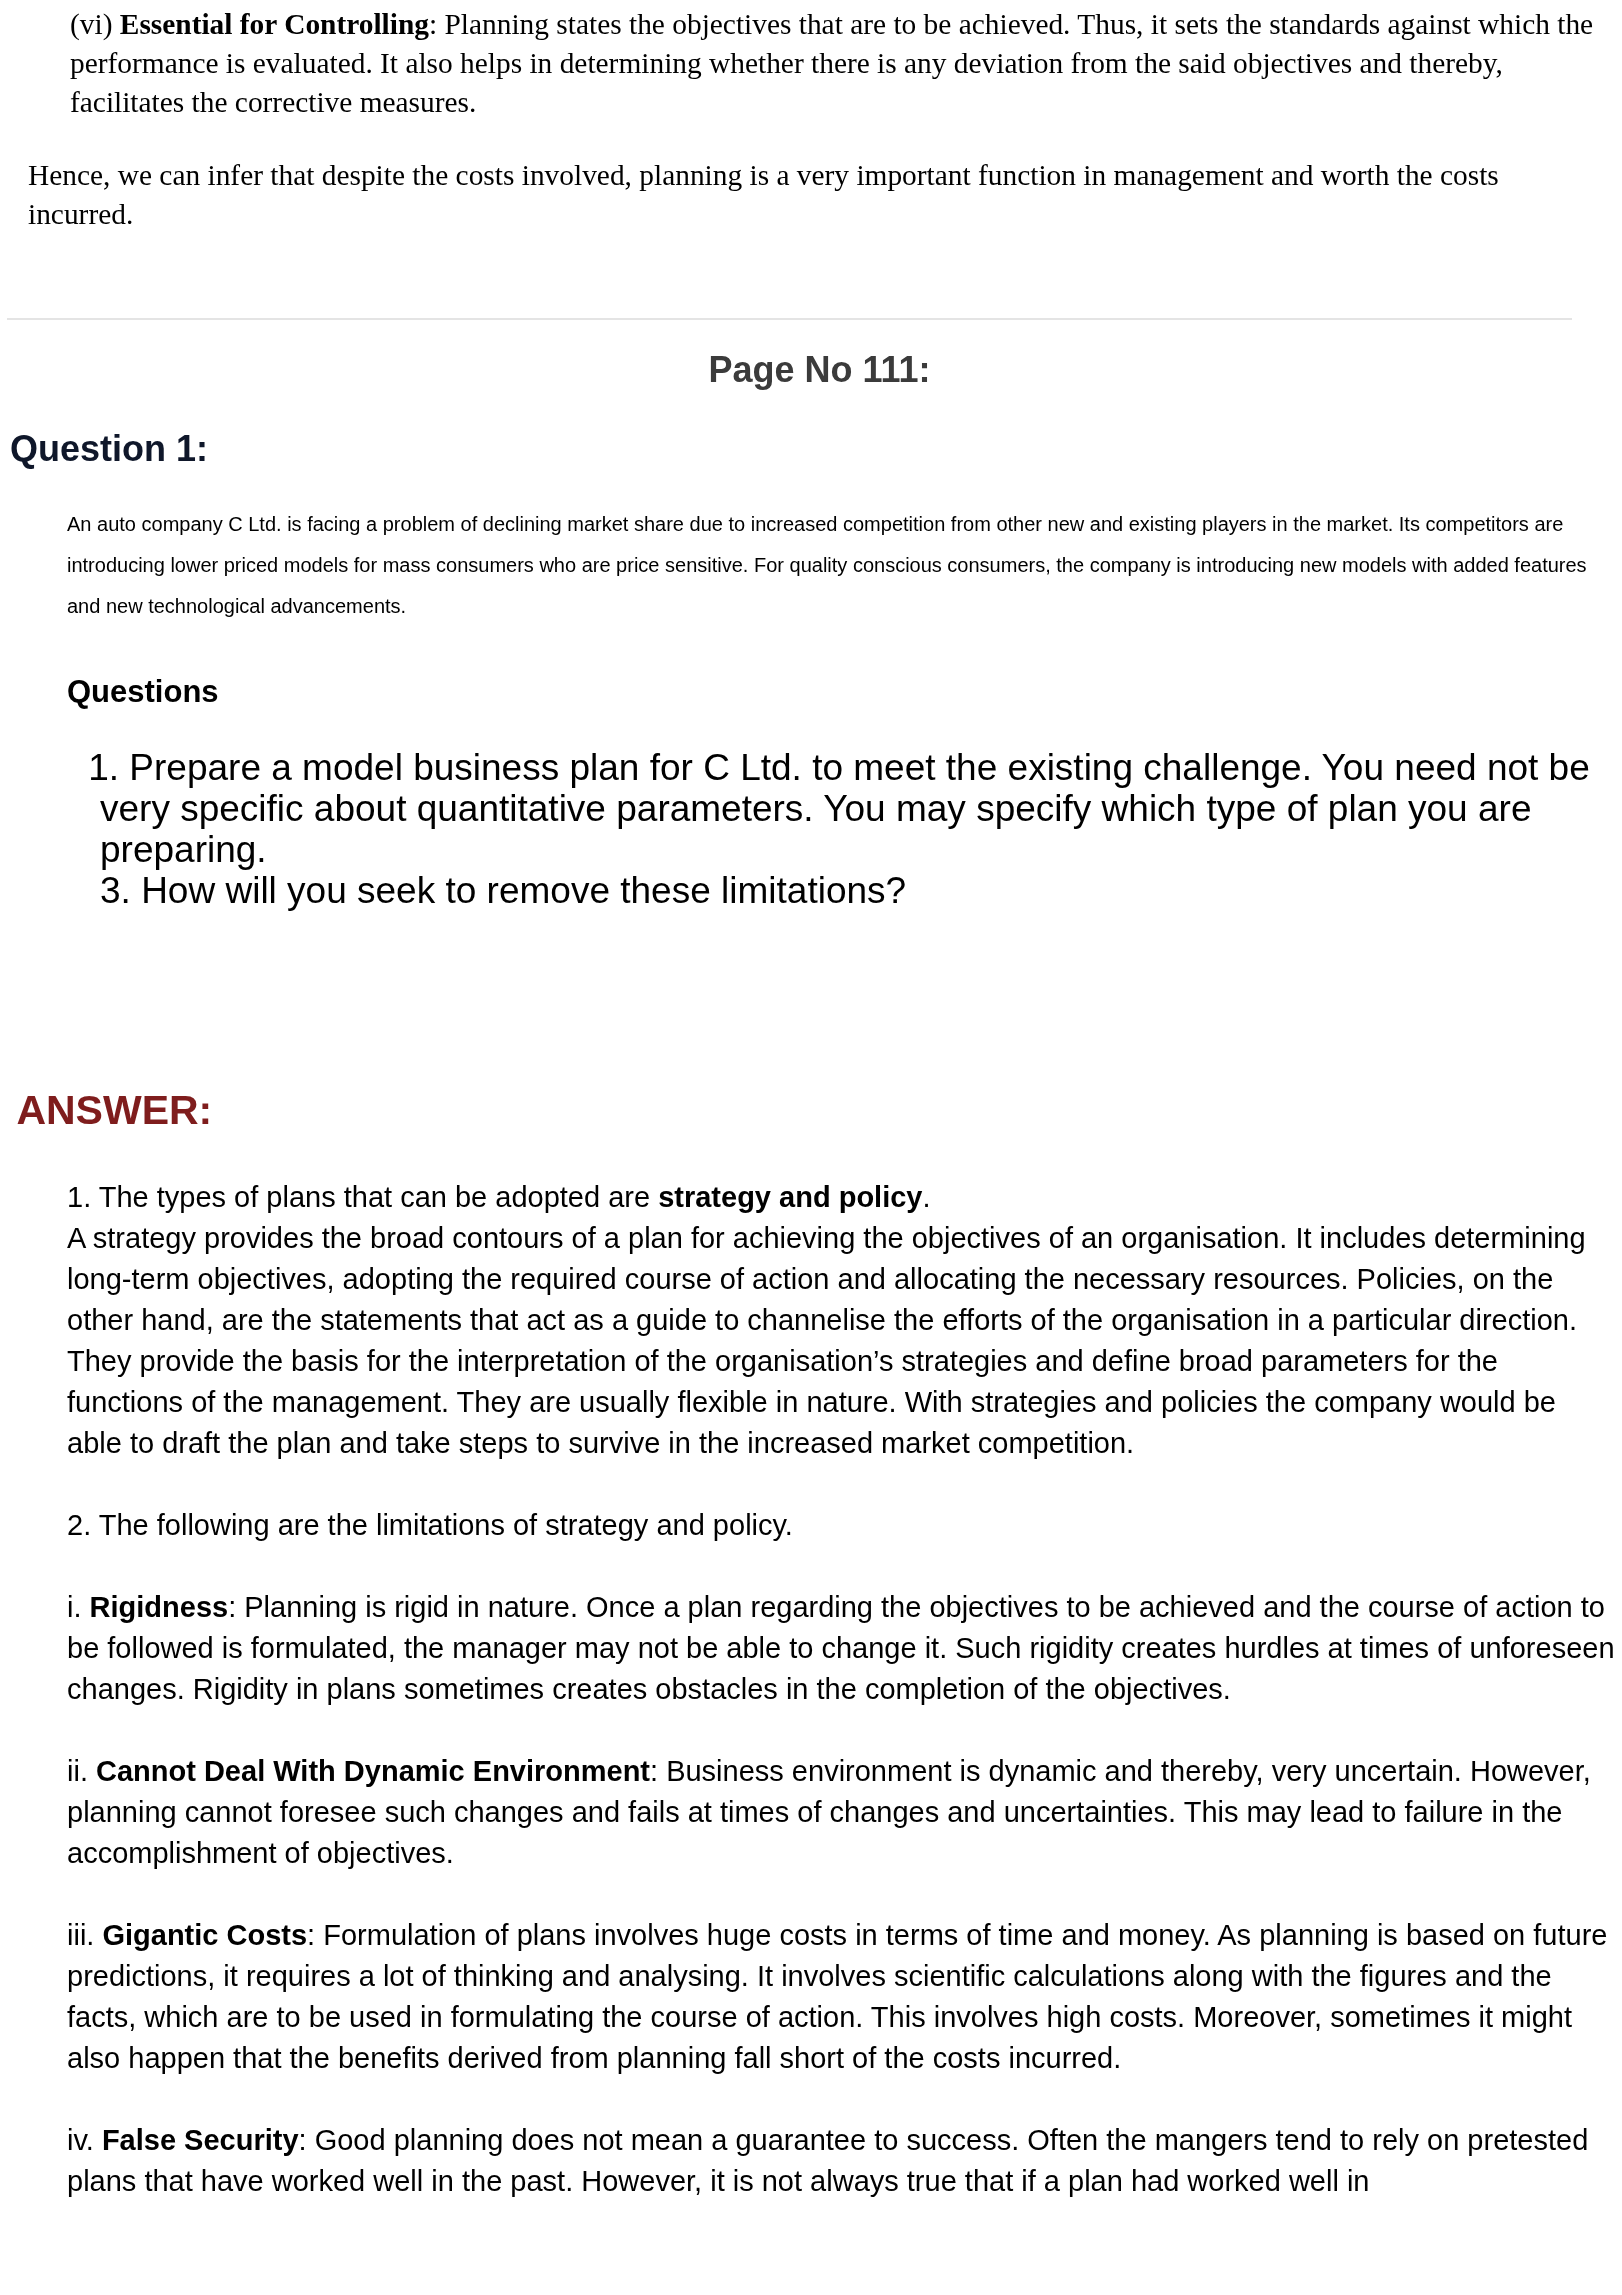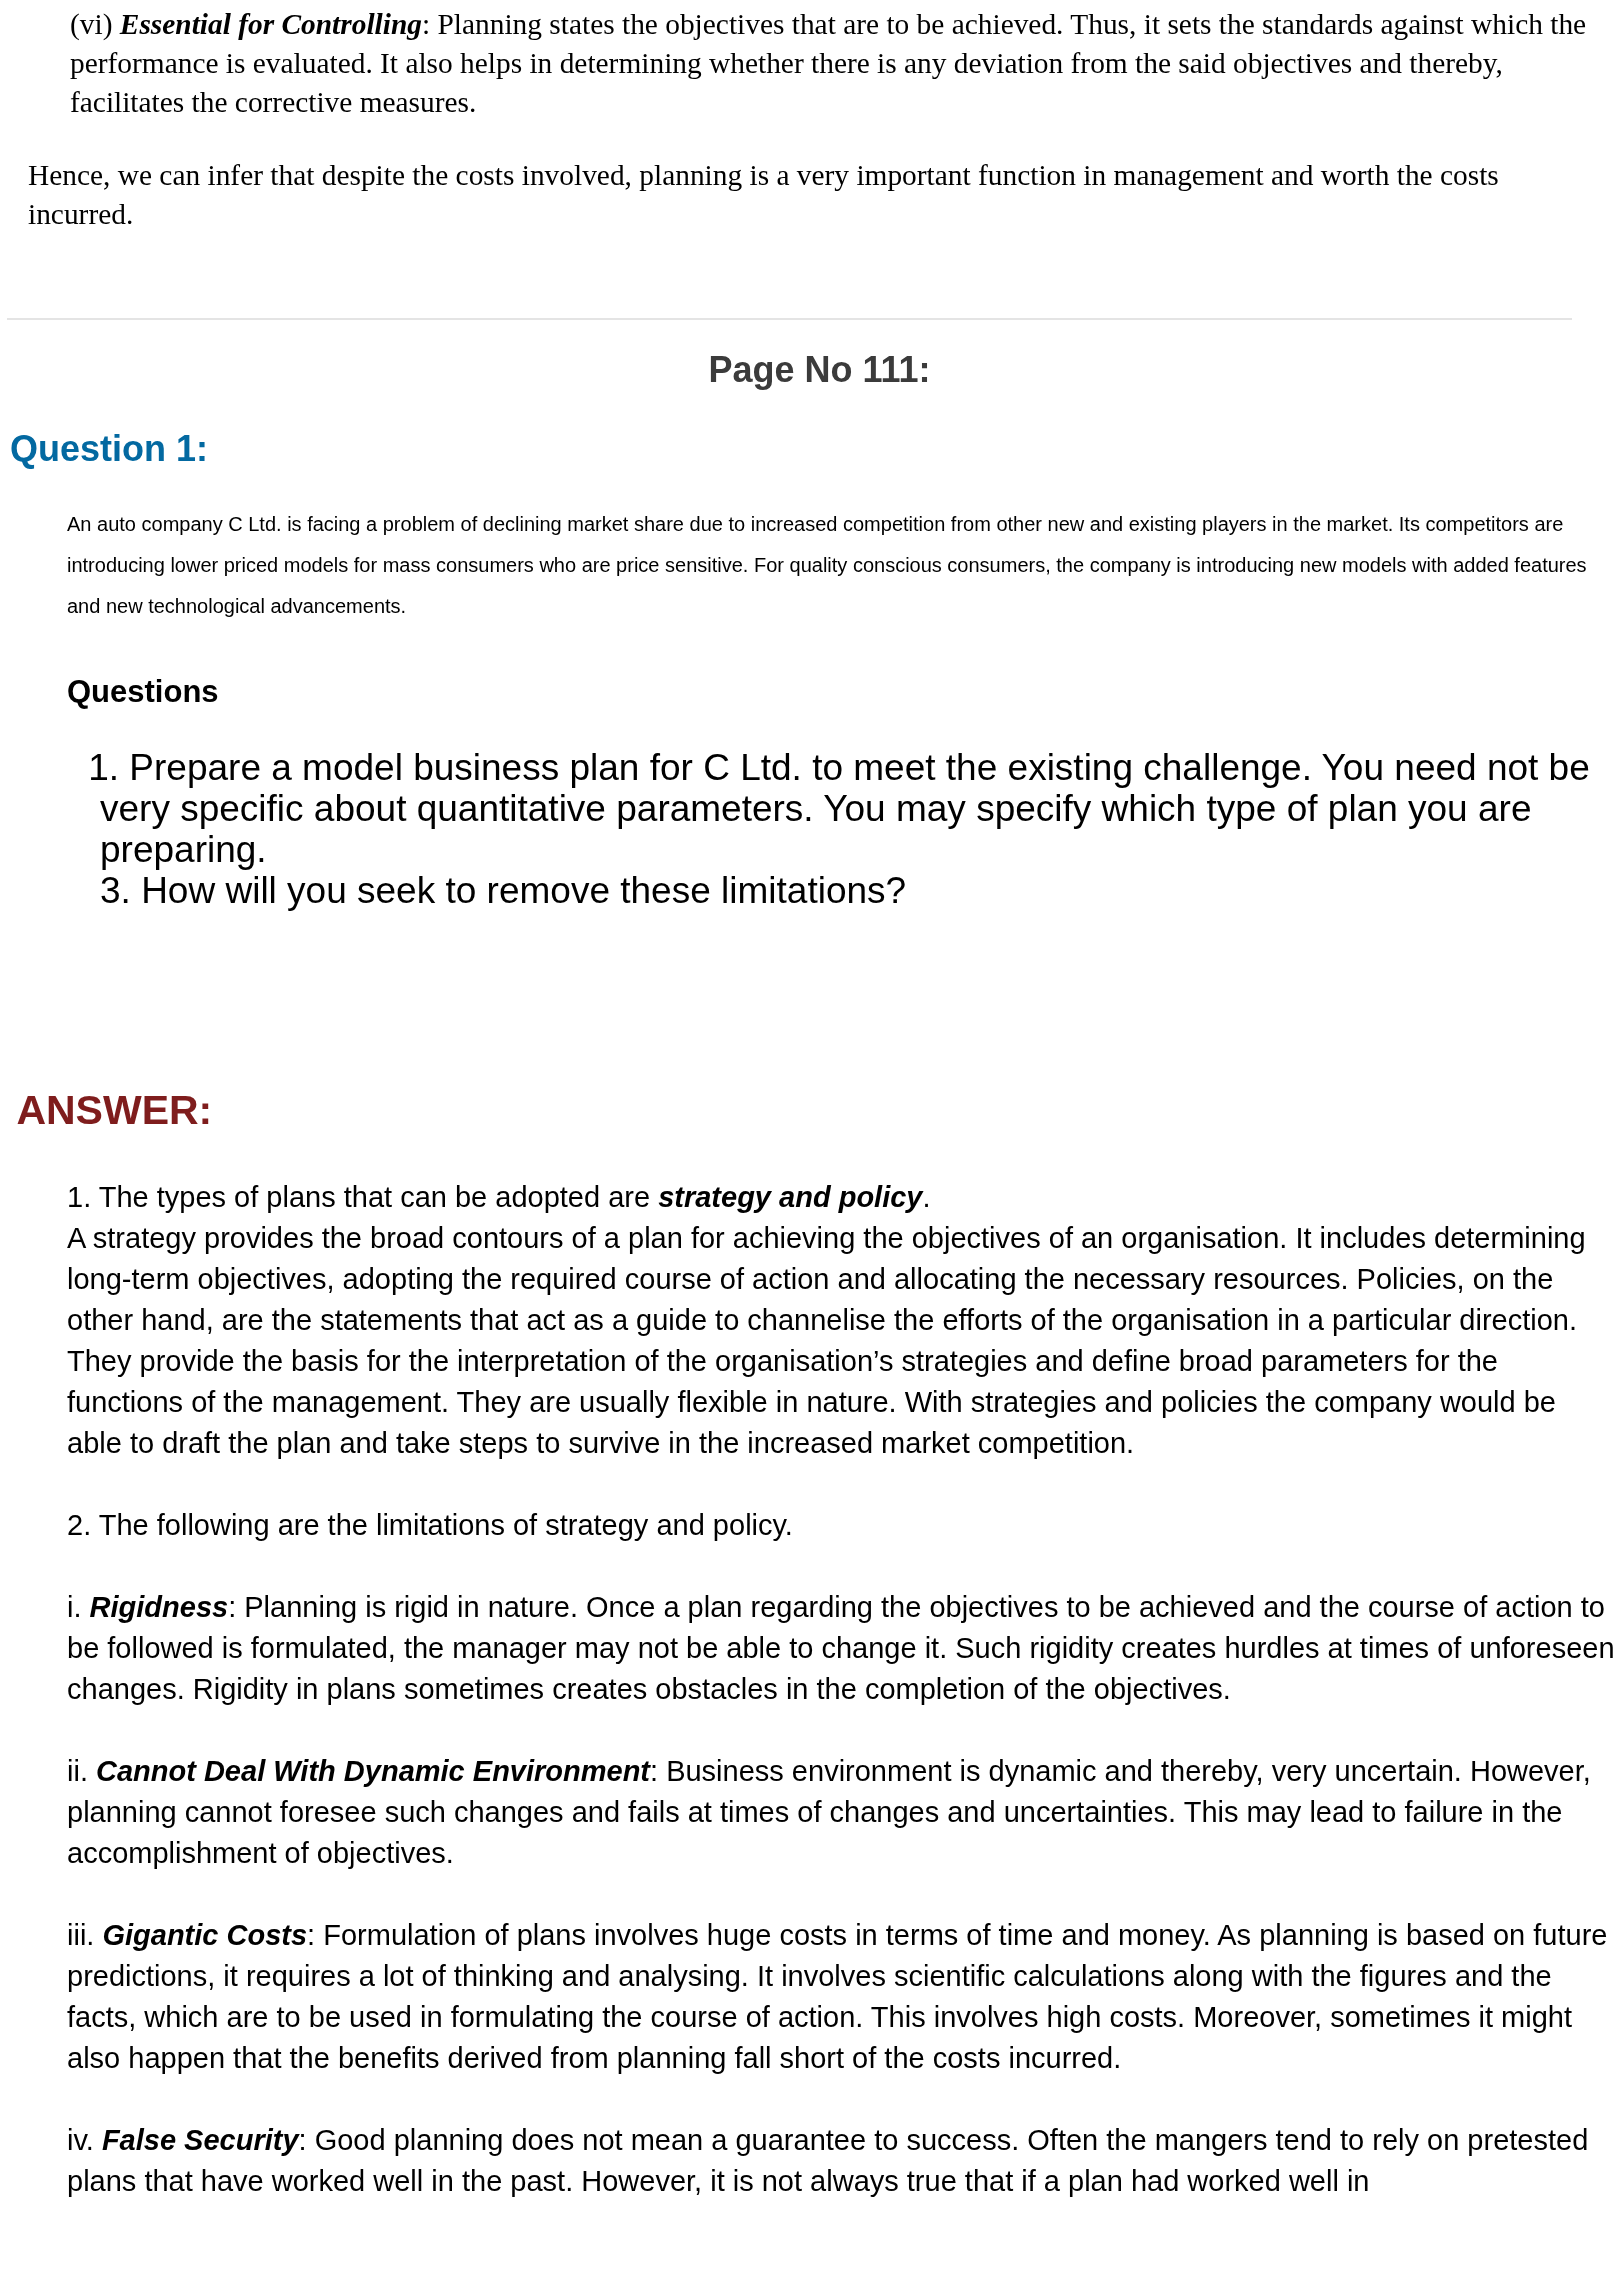--- a/index.html
+++ b/index.html
@@ -9,21 +9,21 @@
     font-family:"Liberation Sans",sans-serif;
   }
   
   .serif-para{
     font-family:"Liberation Serif",serif;
     font-size:29.4px;line-height:39px;
     margin:0 27.5px 0 70px;
   }
   .serif-para.first{margin-top:5.2px;}
   .serif-para.second{margin-top:34px;margin-left:28px;}
-  .bi{font-weight:bold;font-style:italic;}
+  .bi{font-weight:bold;}
   
   .divider{
     border:none;height:0;
     border-top:2.6px solid #E4E4E4;
     margin:84px 50px 0 6.5px;
   }
   
   .page-label{
     font-size:36px;line-height:42px;font-weight:bold;color:#3B3B3B;
     text-align:center;margin:29px 0 0 0;padding-left:17px;
@@ -59,21 +59,21 @@
 <body>
 
 <p class="serif-para first"><span>(vi) </span><span class="bi">Essential for Controlling</span><span>: Planning states the objectives that are to be achieved. Thus, it sets the standards against which the performance is evaluated. It also helps in determining whether there is any deviation from the said objectives and thereby, facilitates the corrective measures.</span></p>
 
 <p class="serif-para second">Hence, we can infer that despite the costs involved, planning is a very important function in management and worth the costs incurred.</p>
 
 <hr class="divider" style="border-top-color: rgb(228, 228, 228);">
 
 <div class="page-label" style="color: rgb(59, 59, 59);">Page No 111:</div>
 
-<div class="q-heading" style="color: #0369a1; margin-left: 10px;">Question 1:</div>
+<div class="q-heading" style="color: #0f172a; margin-left: 10px;">Question 1:</div>
 
 <p class="q-body">An auto company C Ltd. is facing a problem of declining market share due to increased competition from other new and existing players in the market. Its competitors are introducing lower priced models for mass consumers who are price sensitive. For quality conscious consumers, the company is introducing new models with added features and new technological advancements.</p>
 
 <div class="q-sub">Questions</div>
 
 <div class="q-list">
   <div class="q-item hang"><span>1.</span> <span>Prepare a model business plan for C Ltd. to meet the existing challenge. You need not be very specific about quantitative parameters. You may specify which type of plan you are preparing.</span></div>
   <div class="q-item"><span>3.</span> <span>How will you seek to remove these limitations?</span></div>
 </div>
 

